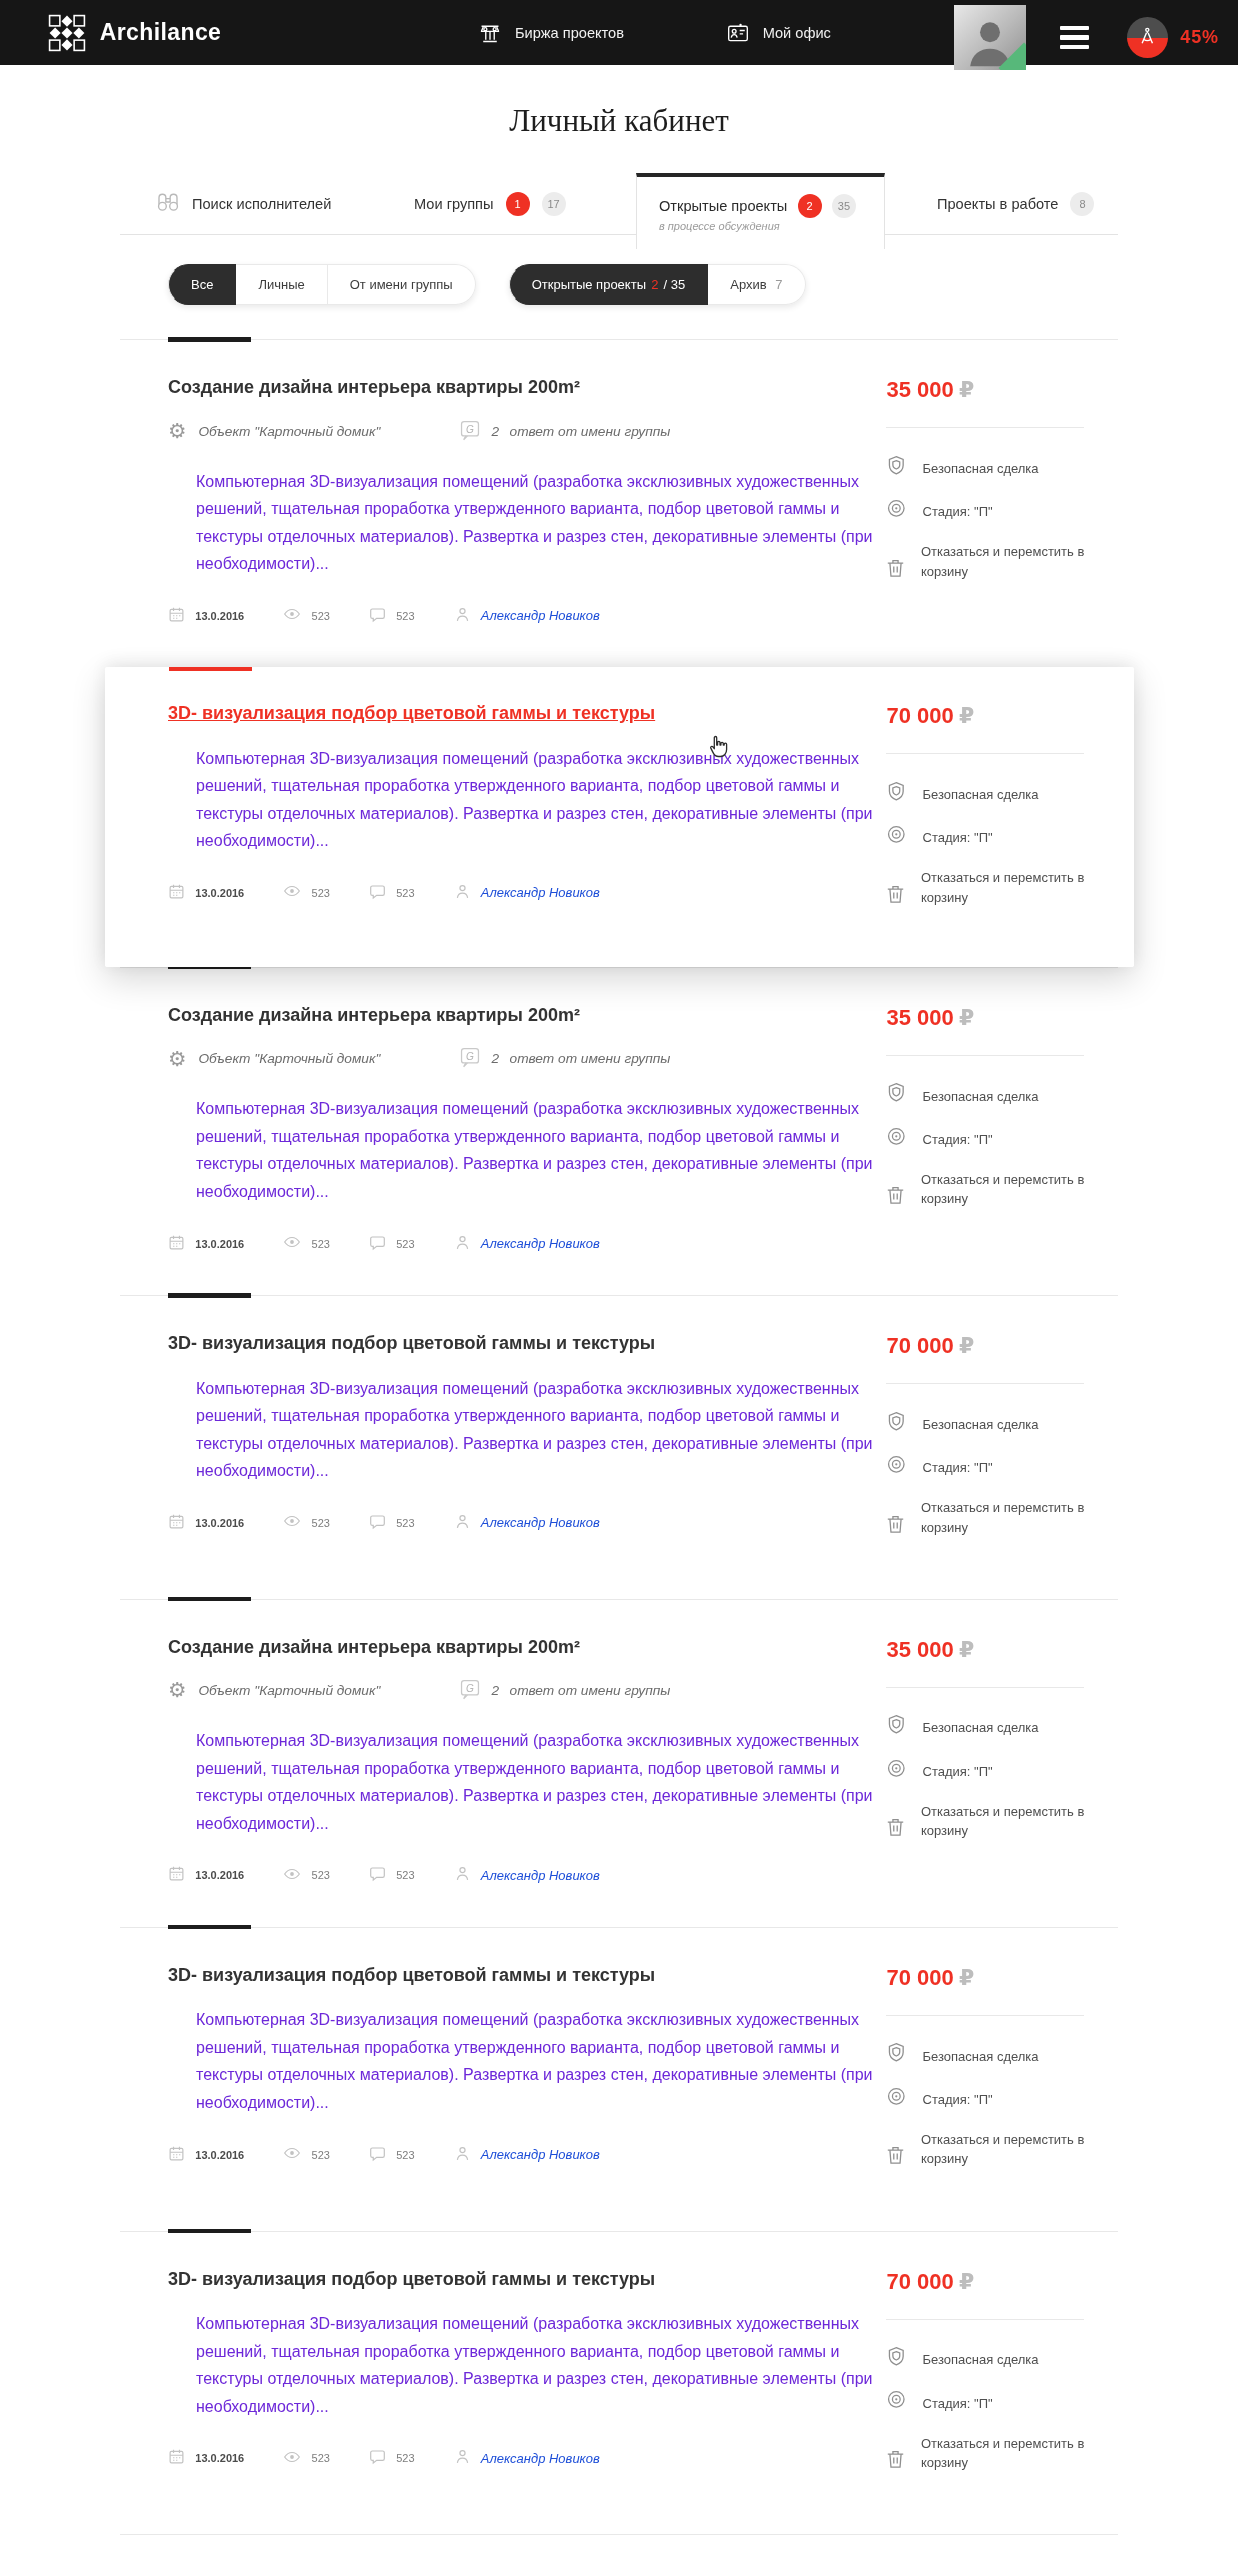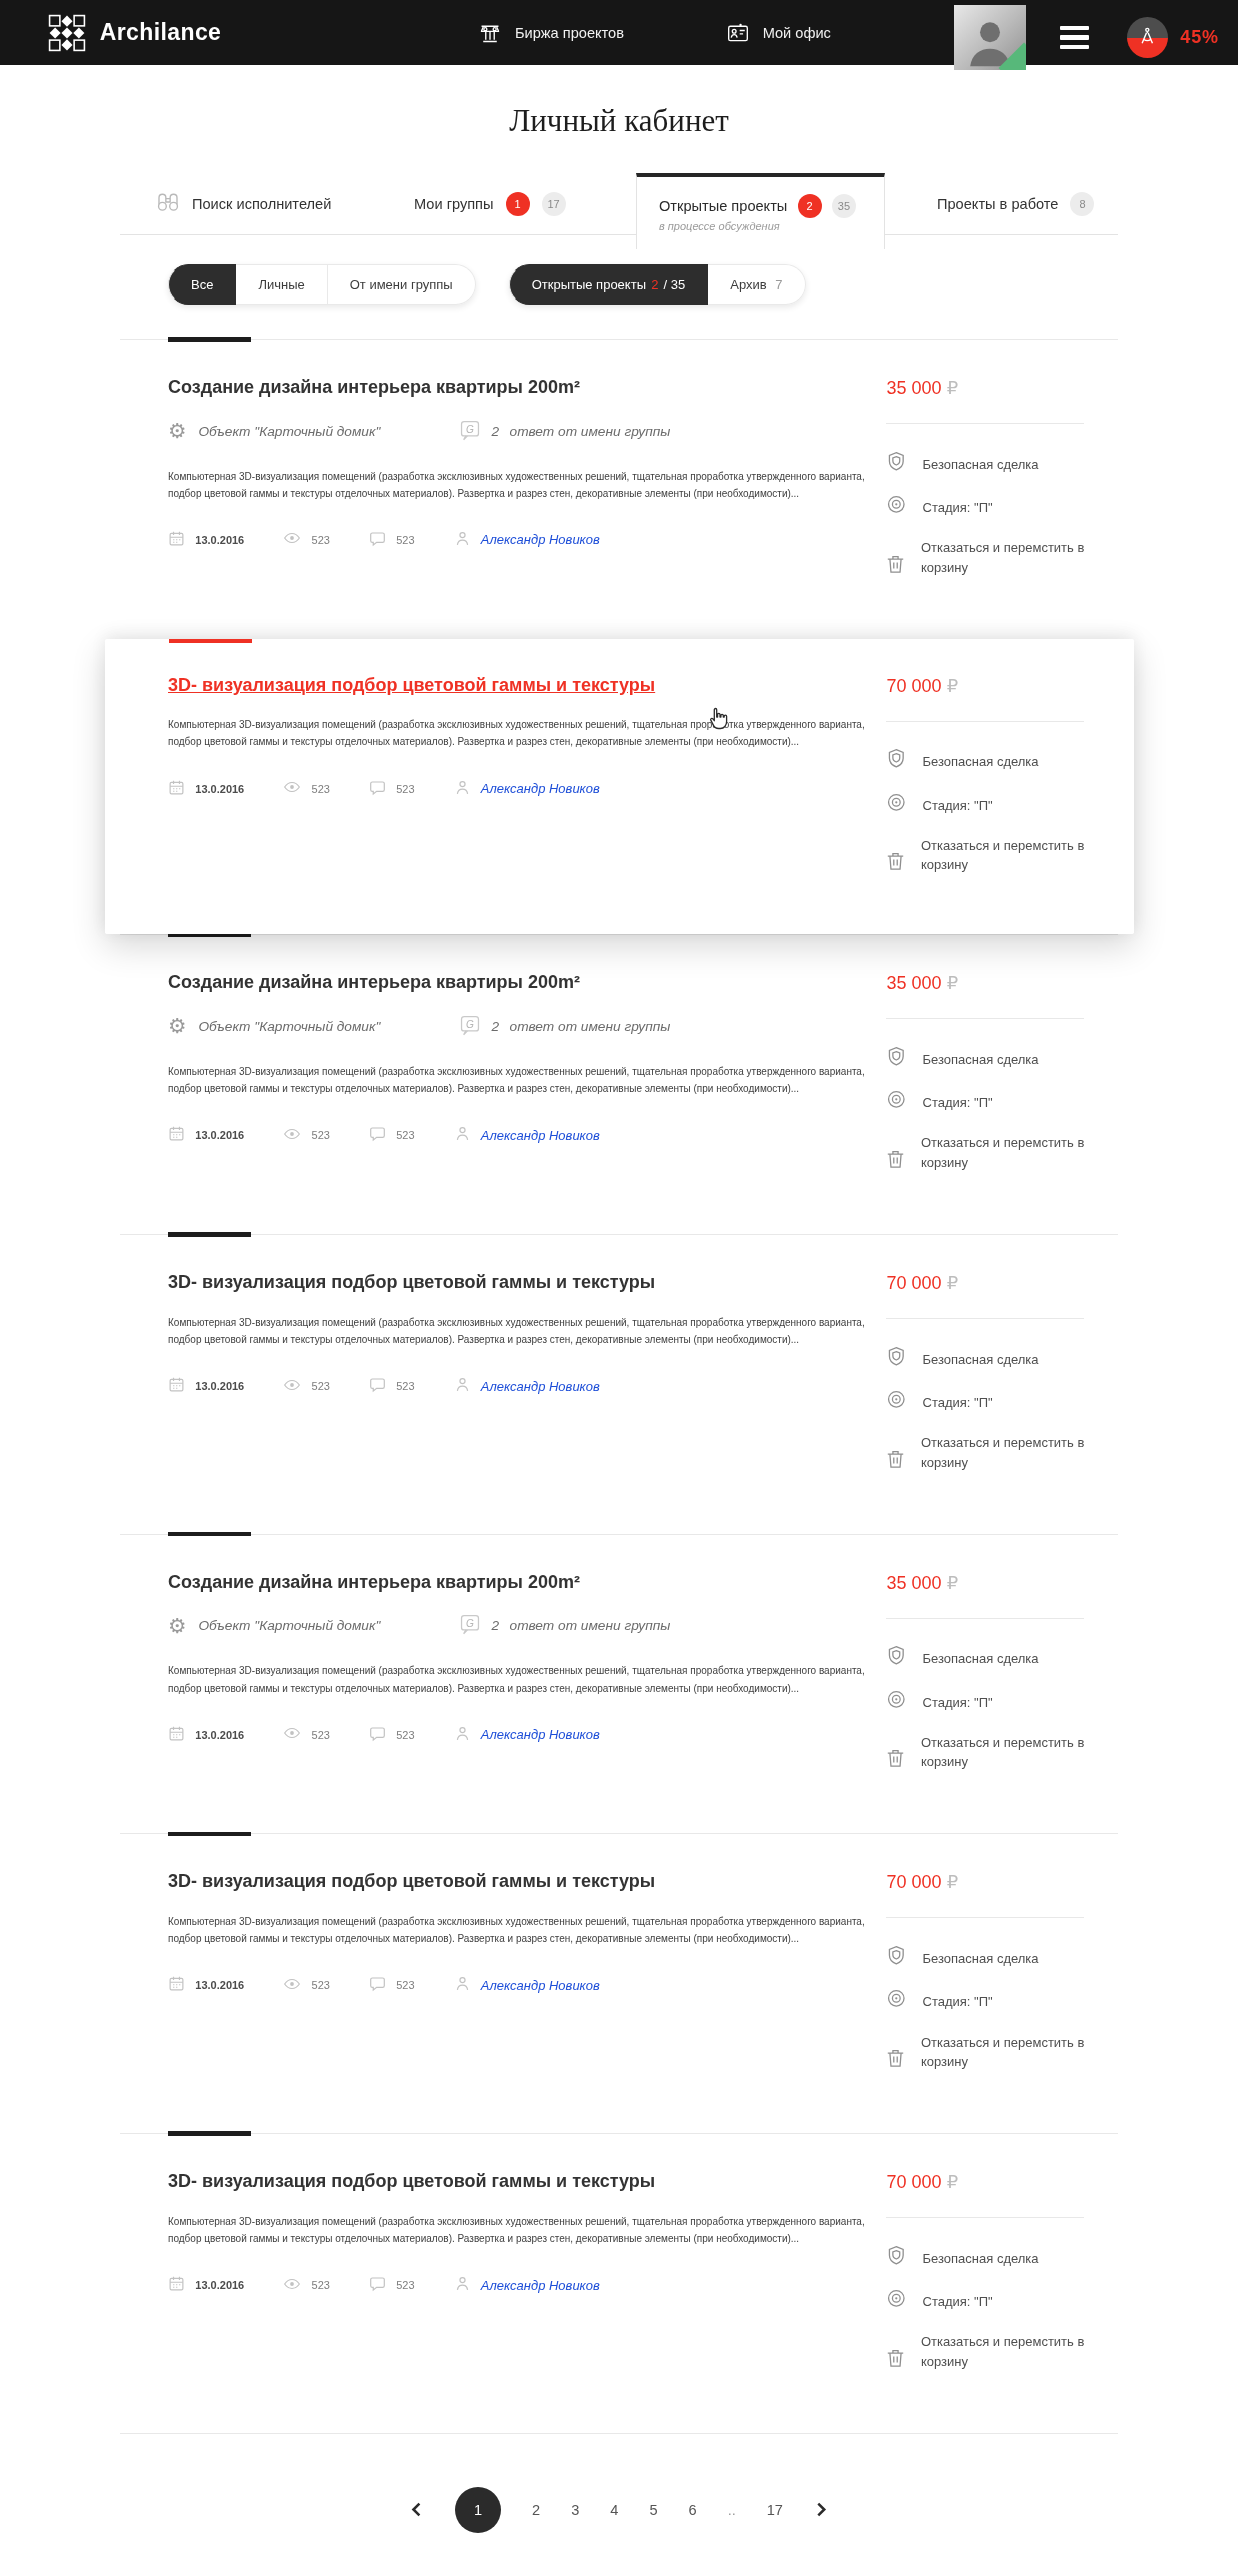--- a/index.html
+++ b/index.html
@@ -86,28 +86,28 @@
   
   .card { position:relative; padding:38px 0 41px; }
   .card-line { position:absolute; top:0; left:0; right:0; height:0.9px; background:#e8e8e8; }
   .card-marker { position:absolute; top:-1.7px; left:48px; width:83px; height:4.3px; background:#1d1d1d; z-index:1; }
   .card-body { display:flex; padding-left:48px; }
   .card-main { width:726px; }
   .card-title { font-size:18px; font-weight:700; color:#333; margin-bottom:20.6px; cursor:pointer; }
   .object-row { display:flex; align-items:center; margin-bottom:24px; color:#6b6b6b; font-style:italic; font-size:13.7px; }
   .object-row .gear { font-style:normal; font-size:20.6px; color:#9a9a9a; margin-right:12px; line-height:1; }
   .object-row .grp { display:flex; align-items:center; gap:10.3px; margin-left:79px; }
-  .desc { font-size:10px; line-height:1.72; color:#404040; margin-bottom:27.5px; }
+  .desc { font-size:16px; line-height:1.72; color:#6d28d9; margin-bottom:27.5px;margin-left:28px; }
   .meta { display:flex; align-items:center; }
   .meta-item { display:flex; align-items:center; gap:10.3px; margin-right:39px; }
   .meta-date { font-size:11px; font-weight:700; color:#4c4c4c; }
   .meta-cnt { font-size:11px; color:#7d7d7d; }
   .meta-author { font-size:13px; font-style:italic; color:#1d4ed8; }
   .card-side { margin-left:auto; width:234px; }
-  .price { font-size:18px; color:#ef3124; margin-bottom:24px; }
+  .price { font-size:22px; color:#ef3124; margin-bottom:24px;font-weight:bold; }
   .price .cur { font-family:"DejaVu Sans", sans-serif; color:#bdbdbd; margin-left:5.2px; }
   .side-hr { border:none; border-top:0.9px solid #e8e8e8; margin:0 34px 27.5px 0; }
   .side-row { display:flex; gap:15.5px; margin-bottom:20.6px; align-items:flex-end; }
   .side-row svg { flex:0 0 auto; margin-top:-0.9px; }
   .side-label { font-size:13px; color:#4f4f4f; max-width:172px; line-height:1.5; }
   .side-row-action { cursor:pointer; }
 
   .card-hover {
     margin:0 -15.5px; padding:36px 15.5px 39px; background:#fff; z-index:3;
     box-shadow:0 12px 34px rgba(0,0,0,.16), 0 -3.4px 15.5px rgba(0,0,0,.07); border-radius:1.7px;

